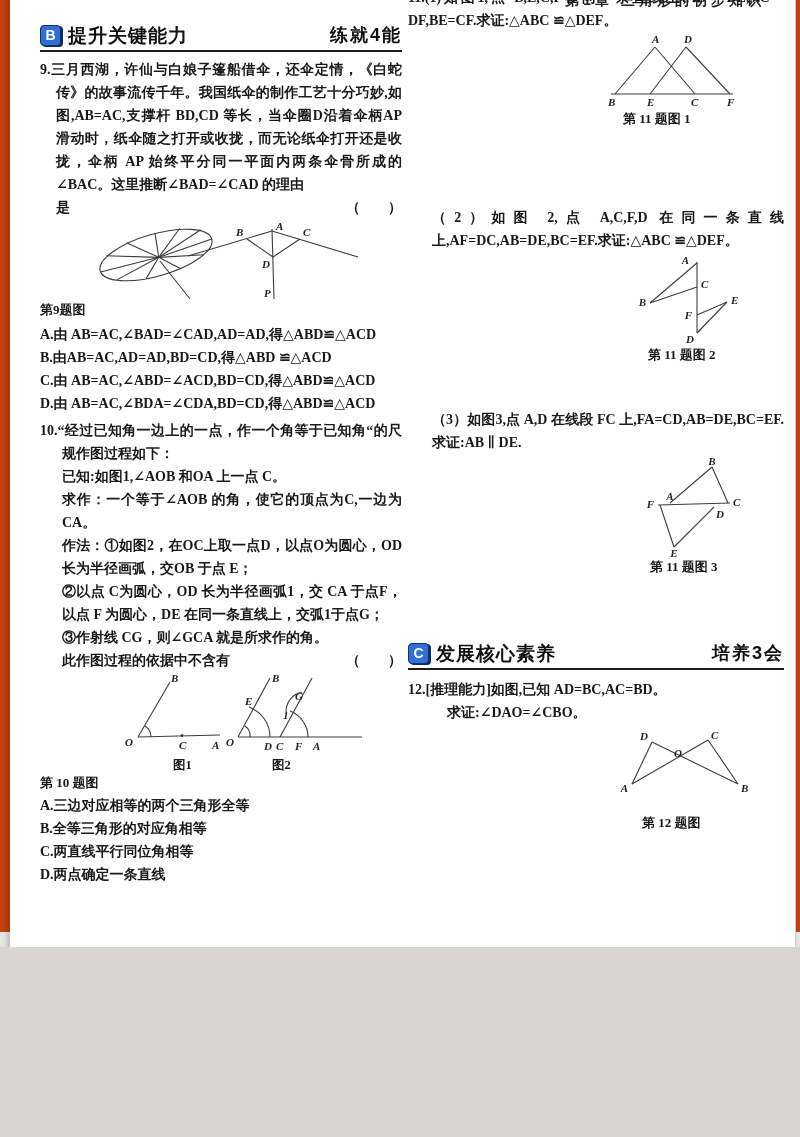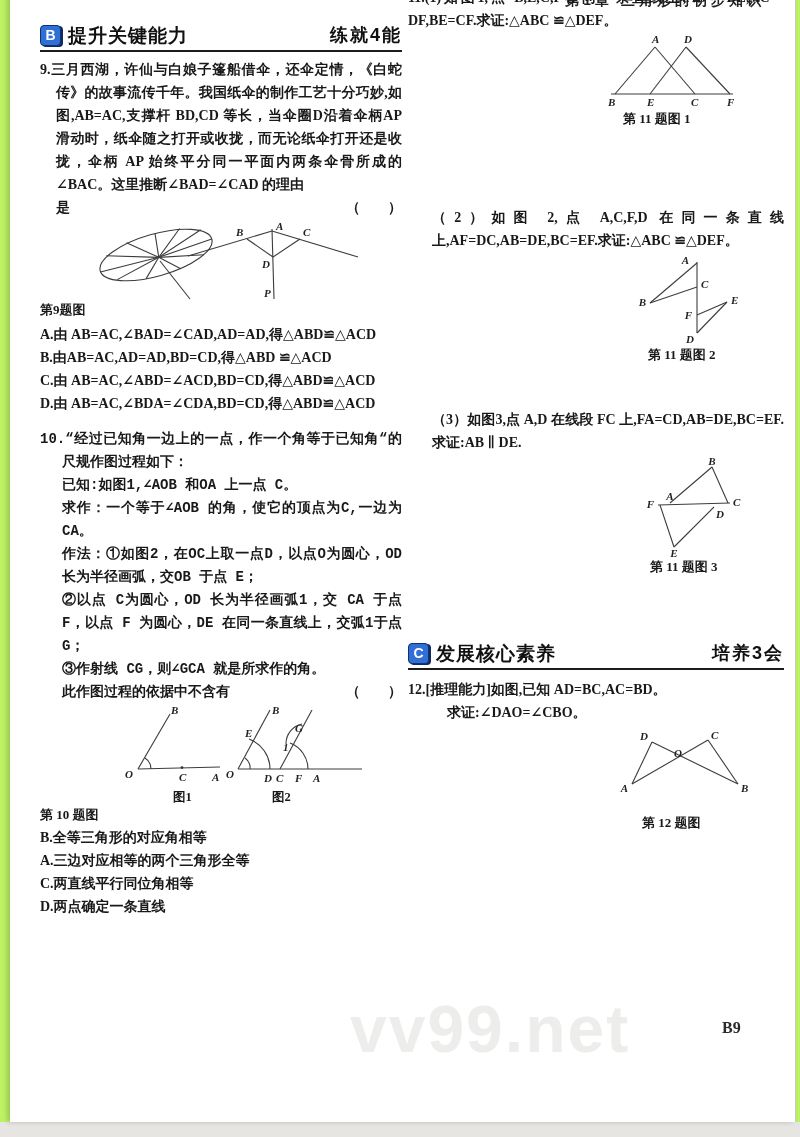--- a/index.html
+++ b/index.html
@@ -1,17 +1,17 @@
 <!DOCTYPE html>
 <html><head>
 <meta charset="utf-8">
 <style>
   html,body{margin:0;padding:0;}
   body{background:#d8d6d3;font-family:"Liberation Serif","DejaVu Serif",serif;}
-  .viewport{position:relative;width:800px;height:1137px;overflow:hidden;background:#bef264;}
+  .viewport{position:relative;width:800px;height:947px;overflow:hidden;background:#c2410c;}
   .viewport::after{content:"";position:absolute;left:0;bottom:0;width:800px;height:15px;background:#e7e5e2;}
   .page{position:absolute;left:10px;top:-14px;width:785px;height:1136px;background:#ffffff;
         border-right:1px solid #c9c9c9;box-shadow:-3px 0 5px rgba(0,0,0,.18);z-index:1;}
   .chapter-header{position:absolute;top:6px;right:30px;font-family:"Liberation Sans","DejaVu Sans",sans-serif;
         font-weight:bold;font-size:14px;letter-spacing:4px;color:#222;}
   .col{position:absolute;top:0;font-size:14px;line-height:23px;color:#191919;font-weight:600;text-align:justify;}
   .col-left{left:30px;width:362px;}
   .col-right{left:398px;width:376px;}
   .sec-header{display:flex;align-items:center;border-bottom:2.5px solid #1c1c1c;padding-bottom:3px;
         font-family:"Liberation Sans","DejaVu Sans",sans-serif;}
@@ -96,21 +96,21 @@
       </svg>
       <div class="caption">第9题图</div>
 
       <div style="margin-top:4px;">
         <div class="opt">A.由 AB=AC,∠BAD=∠CAD,AD=AD,得△ABD≌△ACD</div>
         <div class="opt">B.由AB=AC,AD=AD,BD=CD,得△ABD ≌△ACD</div>
         <div class="opt">C.由 AB=AC,∠ABD=∠ACD,BD=CD,得△ABD≌△ACD</div>
         <div class="opt">D.由 AB=AC,∠BDA=∠CDA,BD=CD,得△ABD≌△ACD</div>
       </div>
 
-      <div class="q10-body" style="margin-top:13px;font-family:Liberation Mono, monospace;">
+      <div class="q10-body" style="margin-top:4px;">
         <div class="para q10-first">10.“经过已知角一边上的一点，作一个角等于已知角“的尺规作图过程如下：</div>
         <div class="para">已知:如图1,∠AOB 和OA 上一点 C。</div>
         <div class="para">求作：一个等于∠AOB 的角，使它的顶点为C,一边为CA。</div>
         <div class="para">作法：①如图2，在OC上取一点D，以点O为圆心，OD 长为半径画弧，交OB 于点 E；</div>
         <div class="para">②以点 C为圆心，OD 长为半径画弧1，交 CA 于点F，以点 F 为圆心，DE 在同一条直线上，交弧1于点G；</div>
         <div class="para">③作射线 CG，则∠GCA 就是所求作的角。</div>
         <div class="bracket-row">
           <span>此作图过程的依据中不含有</span>
           <span>（　　）</span>
         </div>
@@ -144,22 +144,22 @@
           <text class="lbl" x="224" y="76">D</text>
           <text class="lbl" x="236" y="76">C</text>
           <text class="lbl" x="255" y="76">F</text>
           <text class="lbl" x="273" y="76">A</text>
           <text class="figcap" x="232" y="95">图2</text>
         </g>
       </svg>
       <div class="caption">第 10 题图</div>
 
       <div style="margin-top:2px;">
+        <div class="opt">A.三边对应相等的两个三角形全等</div>
         <div class="opt">B.全等三角形的对应角相等</div>
-        <div class="opt">A.三边对应相等的两个三角形全等</div>
         <div class="opt">C.两直线平行同位角相等</div>
         <div class="opt">D.两点确定一条直线</div>
       </div>
     </div>
 
     <div class="col col-right">
 
       <div class="para" style="">11.(1)如图1,点 B,E,C,F在同一条直线上,AB = DE,AC = DF,BE=CF.求证:△ABC ≌△DEF。</div>
 
       <svg width="376" height="78" viewBox="0 0 376 78">

